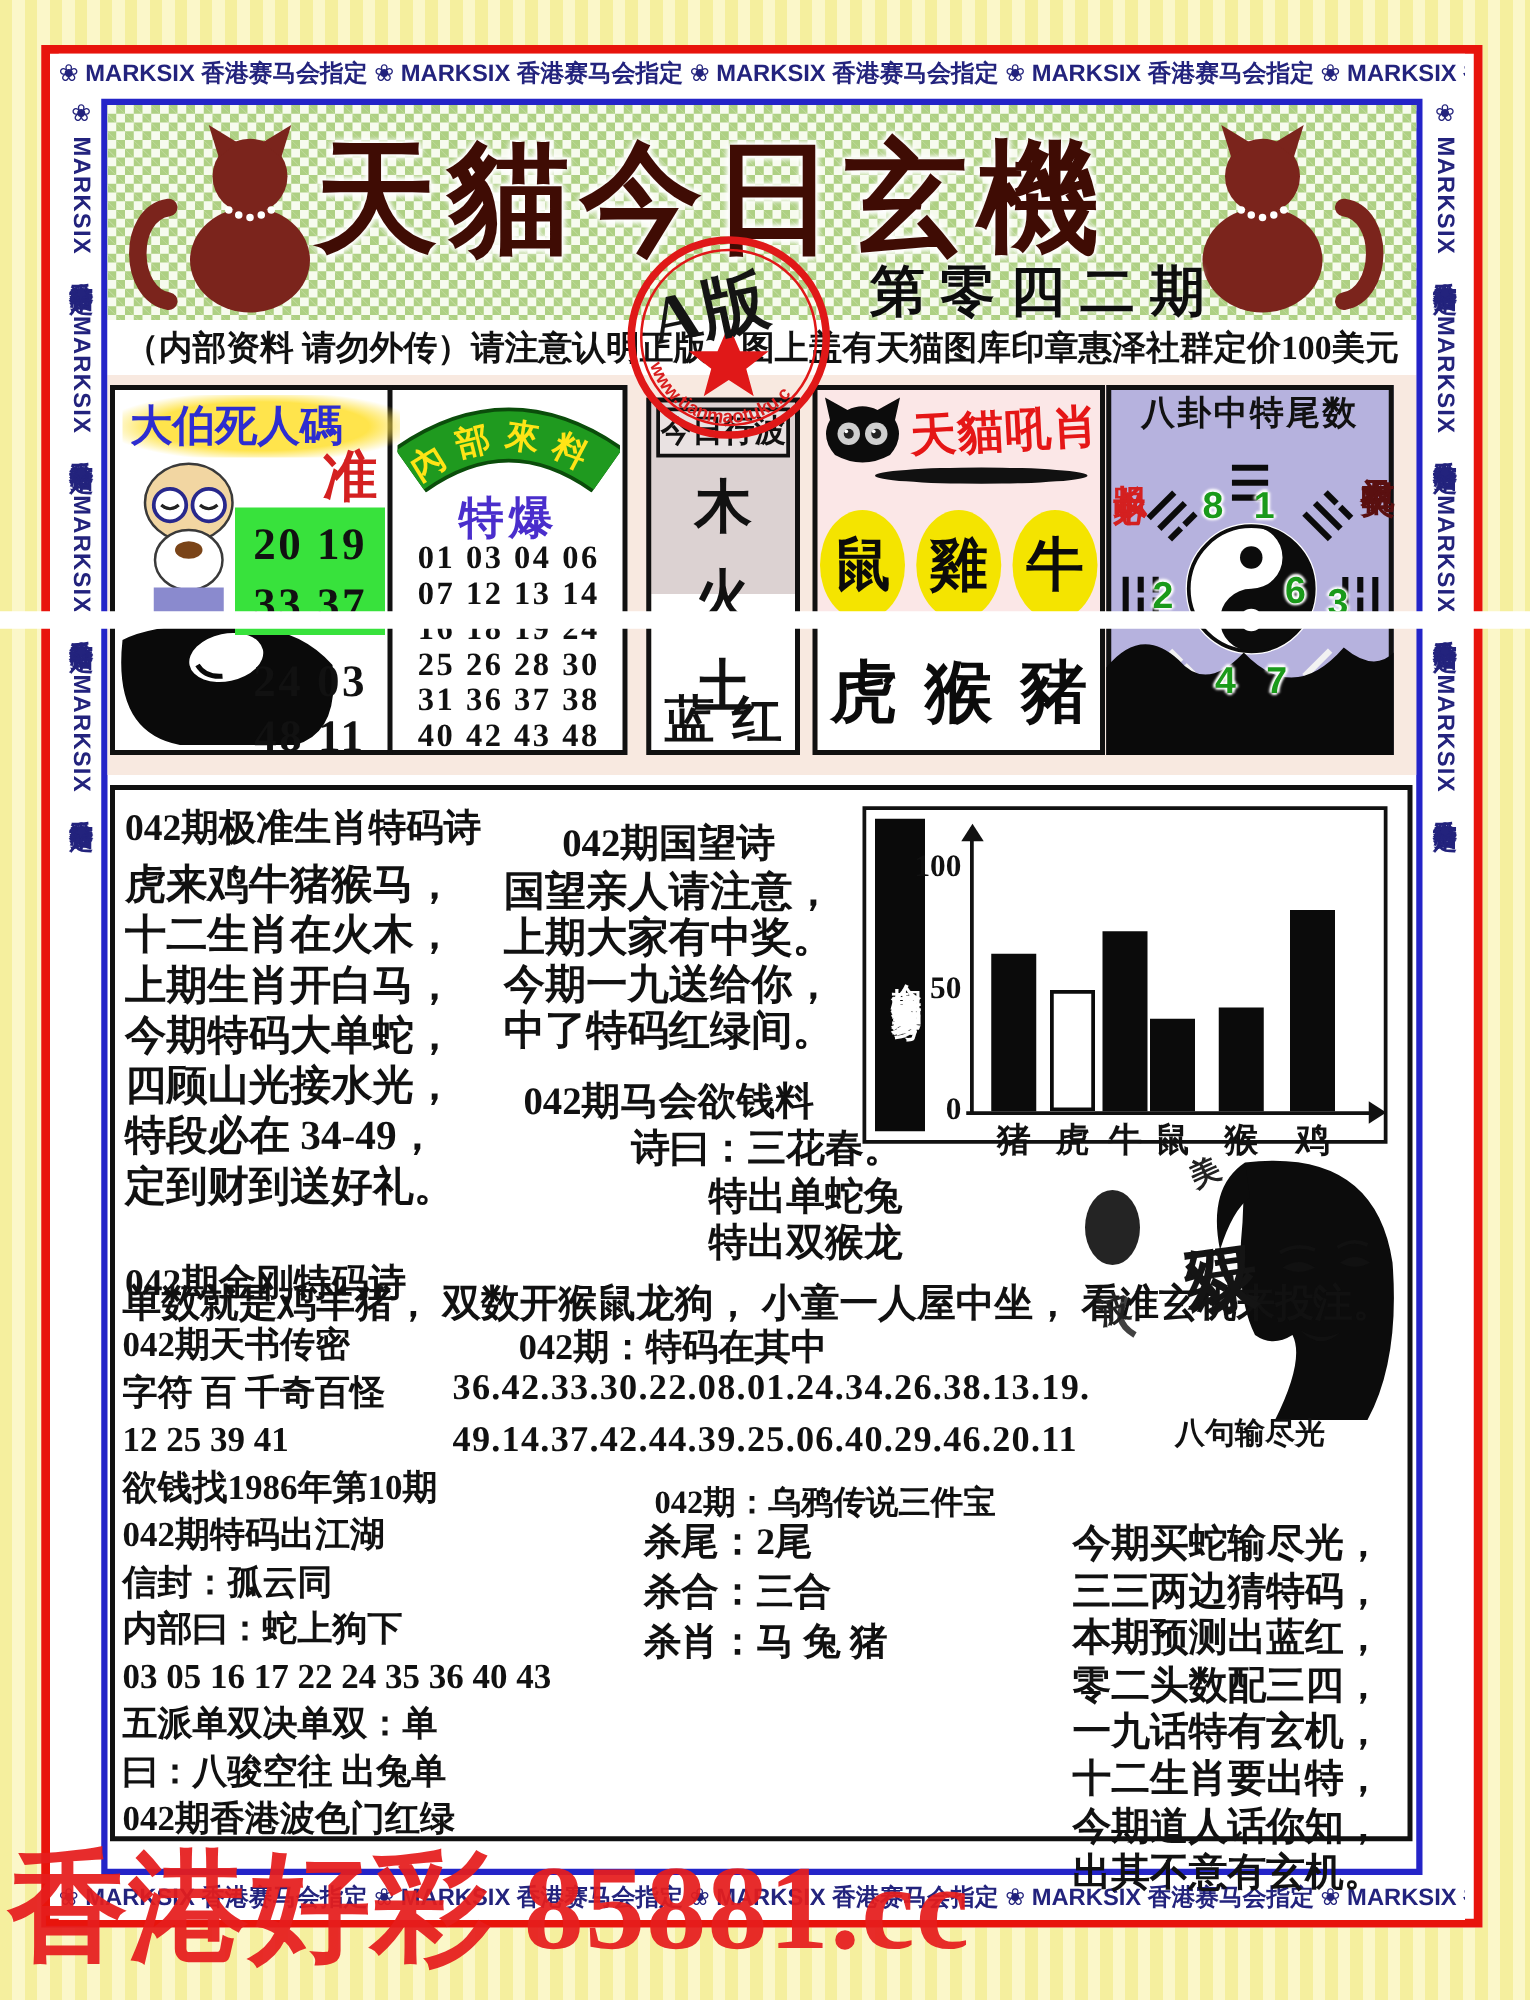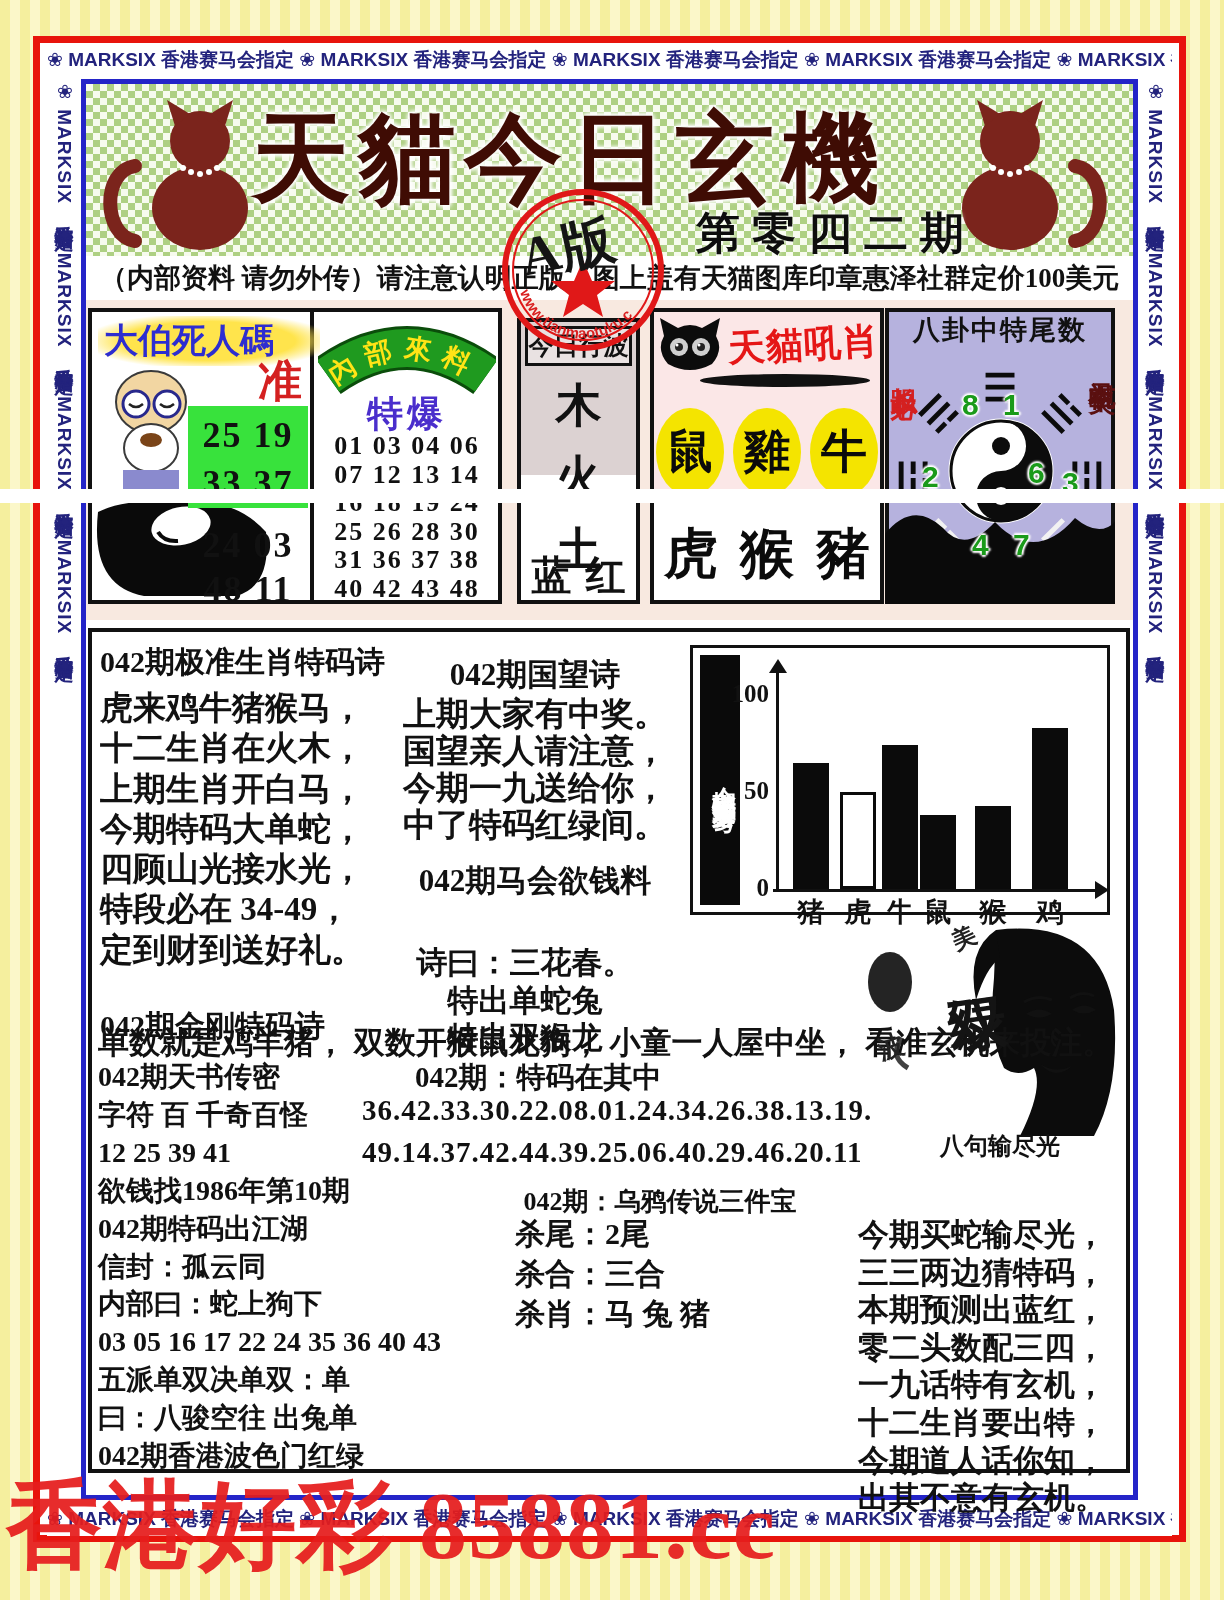--- a/index.html
+++ b/index.html
@@ -92,21 +92,21 @@
   #main-box{left:88px;top:628px;width:1042px;height:845px;border:4px solid #111;box-sizing:border-box;background:#fff;}
   .h-line{position:absolute;z-index:6;font-weight:900;white-space:nowrap;}
   #poem-title{left:100px;top:642px;font-size:30px;}
   #poem-lines{left:100px;top:688px;width:320px;z-index:6;}
   .poem-line{font-weight:900;font-size:33px;line-height:40.3px;white-space:nowrap;}
   #poem-title2{left:100px;top:1006px;font-size:30px;}
   #gw-title{left:380px;top:654px;width:310px;text-align:center;font-size:31px;}
   #gw-lines{left:360px;top:696px;width:350px;z-index:6;text-align:center;}
   .gw-line{font-weight:900;font-size:33px;line-height:37px;white-space:nowrap;}
   #mh-title{left:370px;top:860px;width:330px;text-align:center;font-size:31px;}
-  #mh-lines{left:360px;top:900px;width:330px;z-index:6;text-align:center;margin-top:44px;}
+  #mh-lines{left:392px;top:900px;width:330px;z-index:6;text-align:right;}
   .mh-line{font-weight:900;font-size:31px;line-height:37.5px;white-space:nowrap;}
   #jingang-line{left:98px;top:1022px;font-size:31px;}
   #tianshu{left:98px;top:1058px;width:460px;z-index:6;}
   .ts-row{font-weight:900;font-size:28px;line-height:37.9px;white-space:nowrap;}
   #teman-title{left:368px;top:1058px;font-size:29px;margin-left:47px;}
   #teman-r1{left:362px;top:1094px;font-size:29px;letter-spacing:1px;}
   #teman-r2{left:362px;top:1136px;font-size:29px;letter-spacing:1px;}
   #wuya-title{left:450px;top:1184px;width:420px;text-align:center;font-size:26px;}
   #wuya-rows{left:515px;top:1214px;width:330px;z-index:6;}
   .wy-row{font-weight:900;font-size:30px;line-height:40px;white-space:nowrap;}
@@ -211,21 +211,21 @@
     <ellipse cx="56" cy="82" rx="27" ry="24" fill="#fff" stroke="#3a3a3a" stroke-width="2"></ellipse>
     <ellipse cx="56" cy="74" rx="11" ry="7" fill="#7a4418"></ellipse>
     <rect x="28" y="104" width="56" height="22" fill="#8a8ace"></rect>
   </svg>
   <svg class="abs" id="robe" viewBox="0 0 190 106">
     <path d="M12,18 Q4,92 58,102 L150,102 Q186,92 180,38 Q150,4 95,7 Q40,4 12,18 Z" fill="#0a0a0a"></path>
     <ellipse cx="95" cy="32" rx="30" ry="19" fill="#fff" transform="rotate(-12 95 32)"></ellipse>
     <path d="M72,38 q6,10 20,9" stroke="#0a0a0a" stroke-width="4" fill="none"></path>
   </svg>
   <div class="abs" id="green-rect"></div>
-  <div class="dabo-row" style="left:188px;top:414px;">25 19</div>
+  <div class="dabo-row" style="left:188px;top:414px;">20 19</div>
   <div class="dabo-row" style="left:188px;top:462px;">33 37</div>
   <div class="dabo-row" style="left:188px;top:524px;">24 03</div>
   <div class="dabo-row" style="left:188px;top:568px;">48 11</div>
 
   <svg class="abs" id="neibu-banner" viewBox="0 0 178 82">
     <path d="M10,64 Q89,8 168,64" stroke="#0b4d0b" stroke-width="44" fill="none"></path>
     <path d="M10,64 Q89,8 168,64" stroke="#1f9a1f" stroke-width="38" fill="none"></path>
     <path d="M10,64 Q89,8 168,64" stroke="none" fill="none"></path>
     <path id="nbpath" d="M18,74 Q89,18 162,74" fill="none"></path>
     <text font-size="27" fill="#ffe416" font-weight="bold" letter-spacing="10" font-family="Liberation Serif, serif">
@@ -322,22 +322,22 @@
       <div class="poem-line">上期生肖开白马，</div>
       <div class="poem-line">今期特码大单蛇，</div>
       <div class="poem-line">四顾山光接水光，</div>
       <div class="poem-line">特段必在 34-49，</div>
       <div class="poem-line">定到财到送好礼。</div>
     </div>
   <div class="h-line" id="poem-title2">042期金刚特码诗</div>
 
   <div class="h-line" id="gw-title">042期国望诗</div>
   <div class="abs" id="gw-lines">
+      <div class="gw-line">国望亲人请注意，</div>
       <div class="gw-line">上期大家有中奖。</div>
-      <div class="gw-line">国望亲人请注意，</div>
       <div class="gw-line">今期一九送给你，</div>
       <div class="gw-line">中了特码红绿间。</div>
     </div>
 
   <div class="h-line" id="mh-title">042期马会欲钱料</div>
   <div class="abs" id="mh-lines">
       <div class="mh-line">诗曰：三花春。</div>
       <div class="mh-line">特出单蛇兔</div>
       <div class="mh-line">特出双猴龙</div>
     </div>

